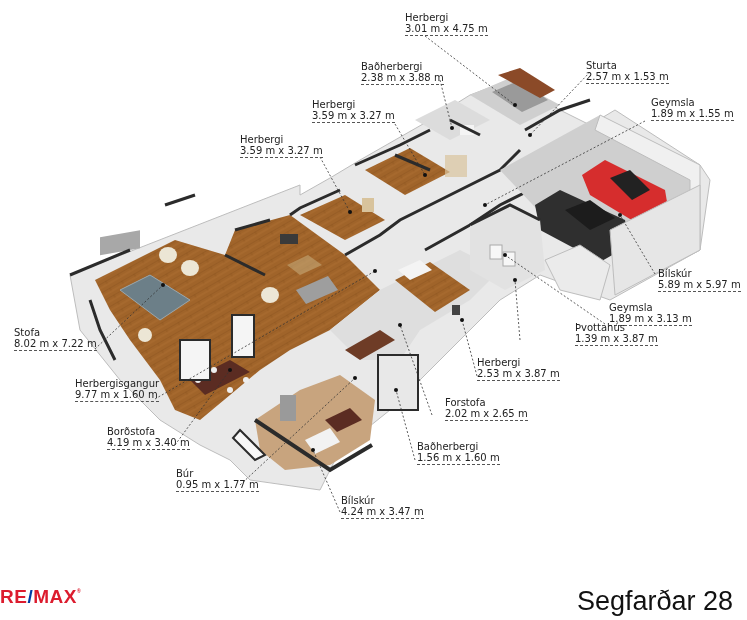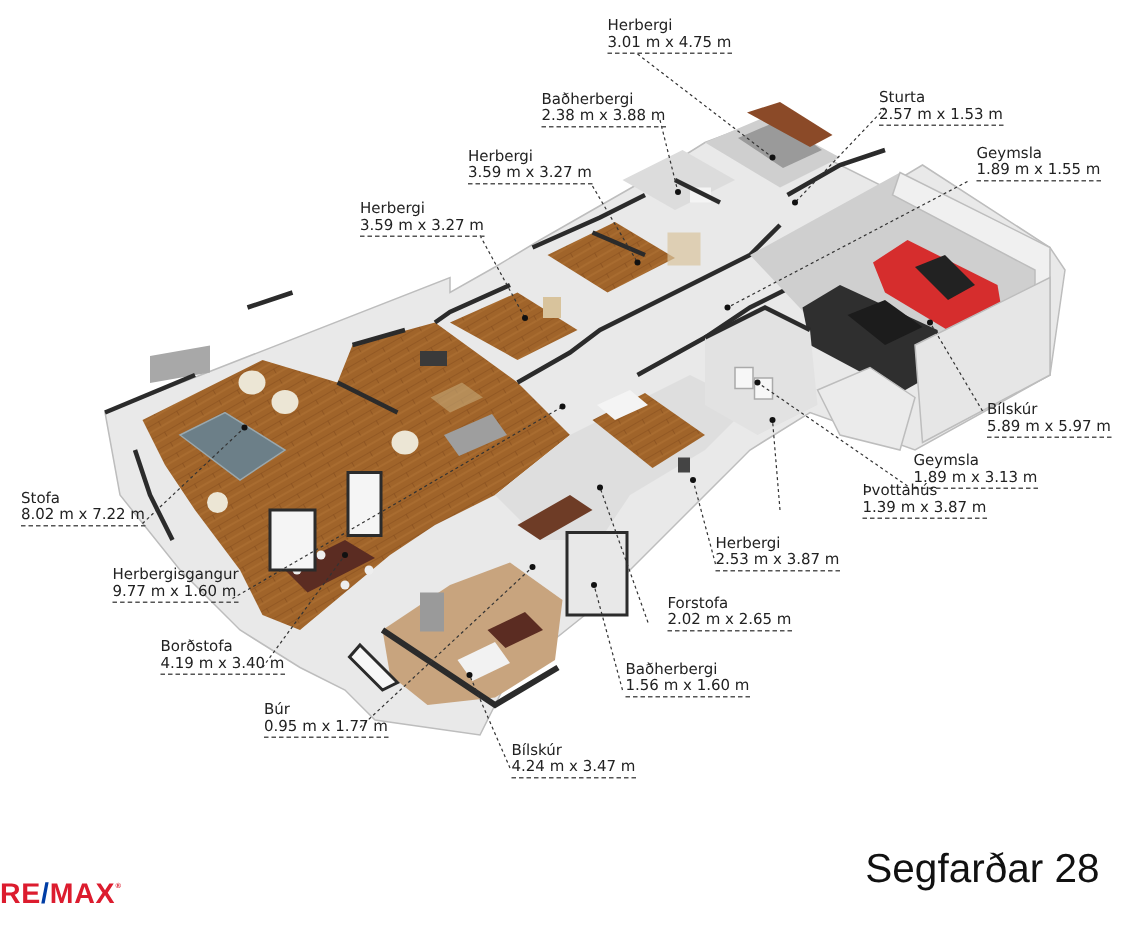--- a/index.html
+++ b/index.html
@@ -4,21 +4,21 @@
 <style>
   html, body { margin:0; padding:0; background:#ffffff; }
   body { width:747px; height:620px; position:relative; overflow:hidden; font-family:"DejaVu Sans", sans-serif; }
   #plan { position:absolute; left:0; top:0; width:747px; height:560px; }
   .label { position:absolute; font-size:10px; line-height:11px; color:#222; text-align:left; white-space:nowrap; }
   .label .name { display:block; }
   .label .dim { display:block; border-bottom:1px dashed #555; padding-bottom:1px; }
   .brand { position:absolute; left:0; top:586px; font-family:"Liberation Sans", sans-serif; font-weight:bold; font-size:19px; letter-spacing:0.5px; color:#dc1c2e; }
   .brand .slash { color:#003da5; }
   .brand sup { font-size:5px; vertical-align:top; position:relative; top:2px; color:#dc1c2e; }
-  .address { position:absolute; right:14px; top:564px; font-family:"Liberation Sans", sans-serif; font-size:27px; color:#111; }
+  .address { position:absolute; right:14px; top:586px; font-family:"Liberation Sans", sans-serif; font-size:27px; color:#111; }
 </style>
 </head>
 <body>
 
 <svg id="plan" viewBox="0 0 747 560" xmlns="http://www.w3.org/2000/svg">
   <defs>
     <pattern id="wood" width="14" height="8" patternUnits="userSpaceOnUse" patternTransform="rotate(-30)">
       <rect width="14" height="8" fill="#a0642a"></rect>
       <line x1="0" y1="0" x2="14" y2="0" stroke="#8a5220" stroke-width="0.8"></line>
       <line x1="7" y1="0" x2="7" y2="4" stroke="#8a5220" stroke-width="0.5"></line>

